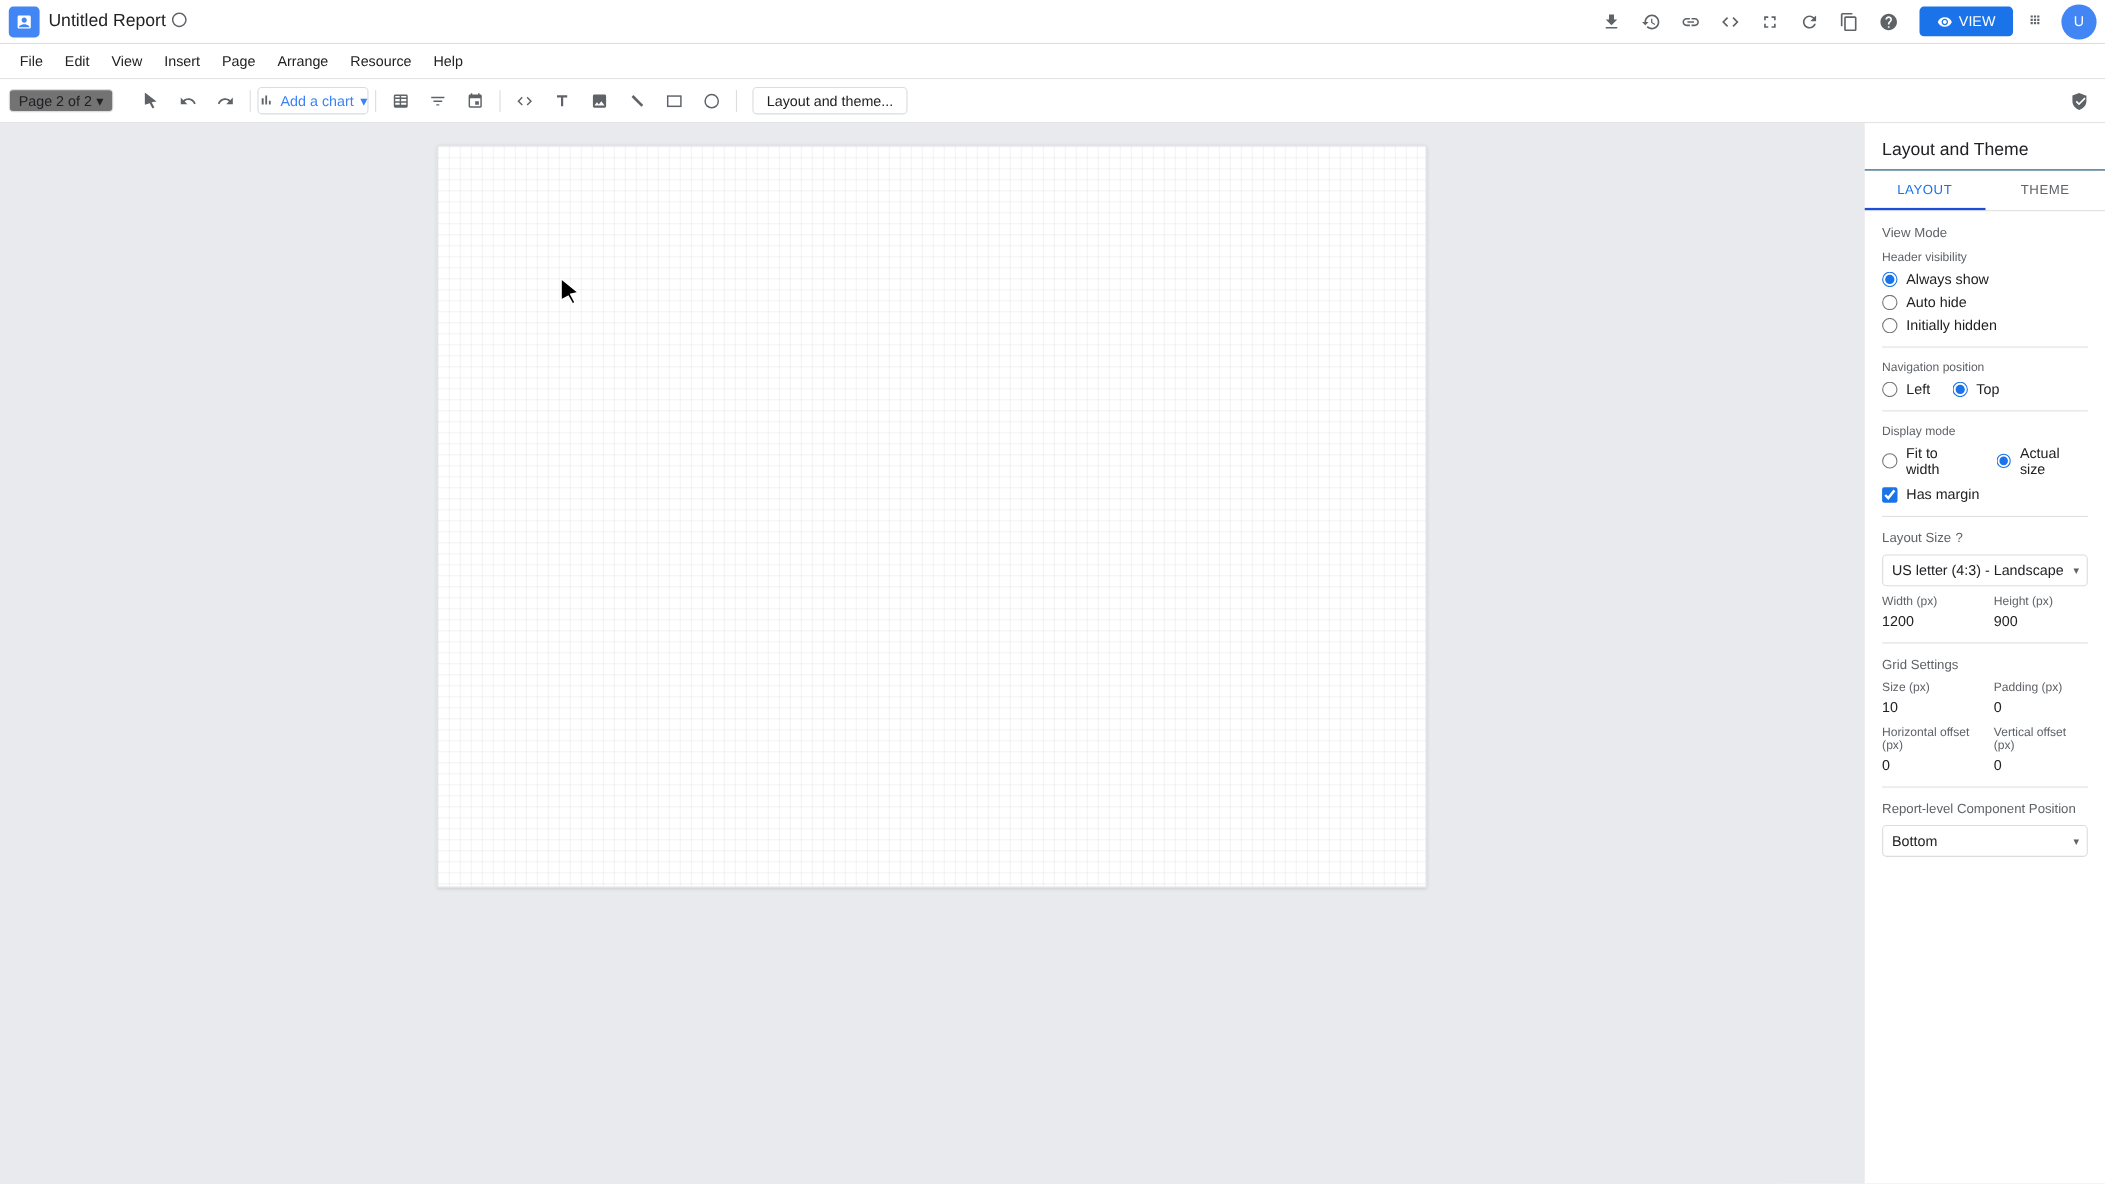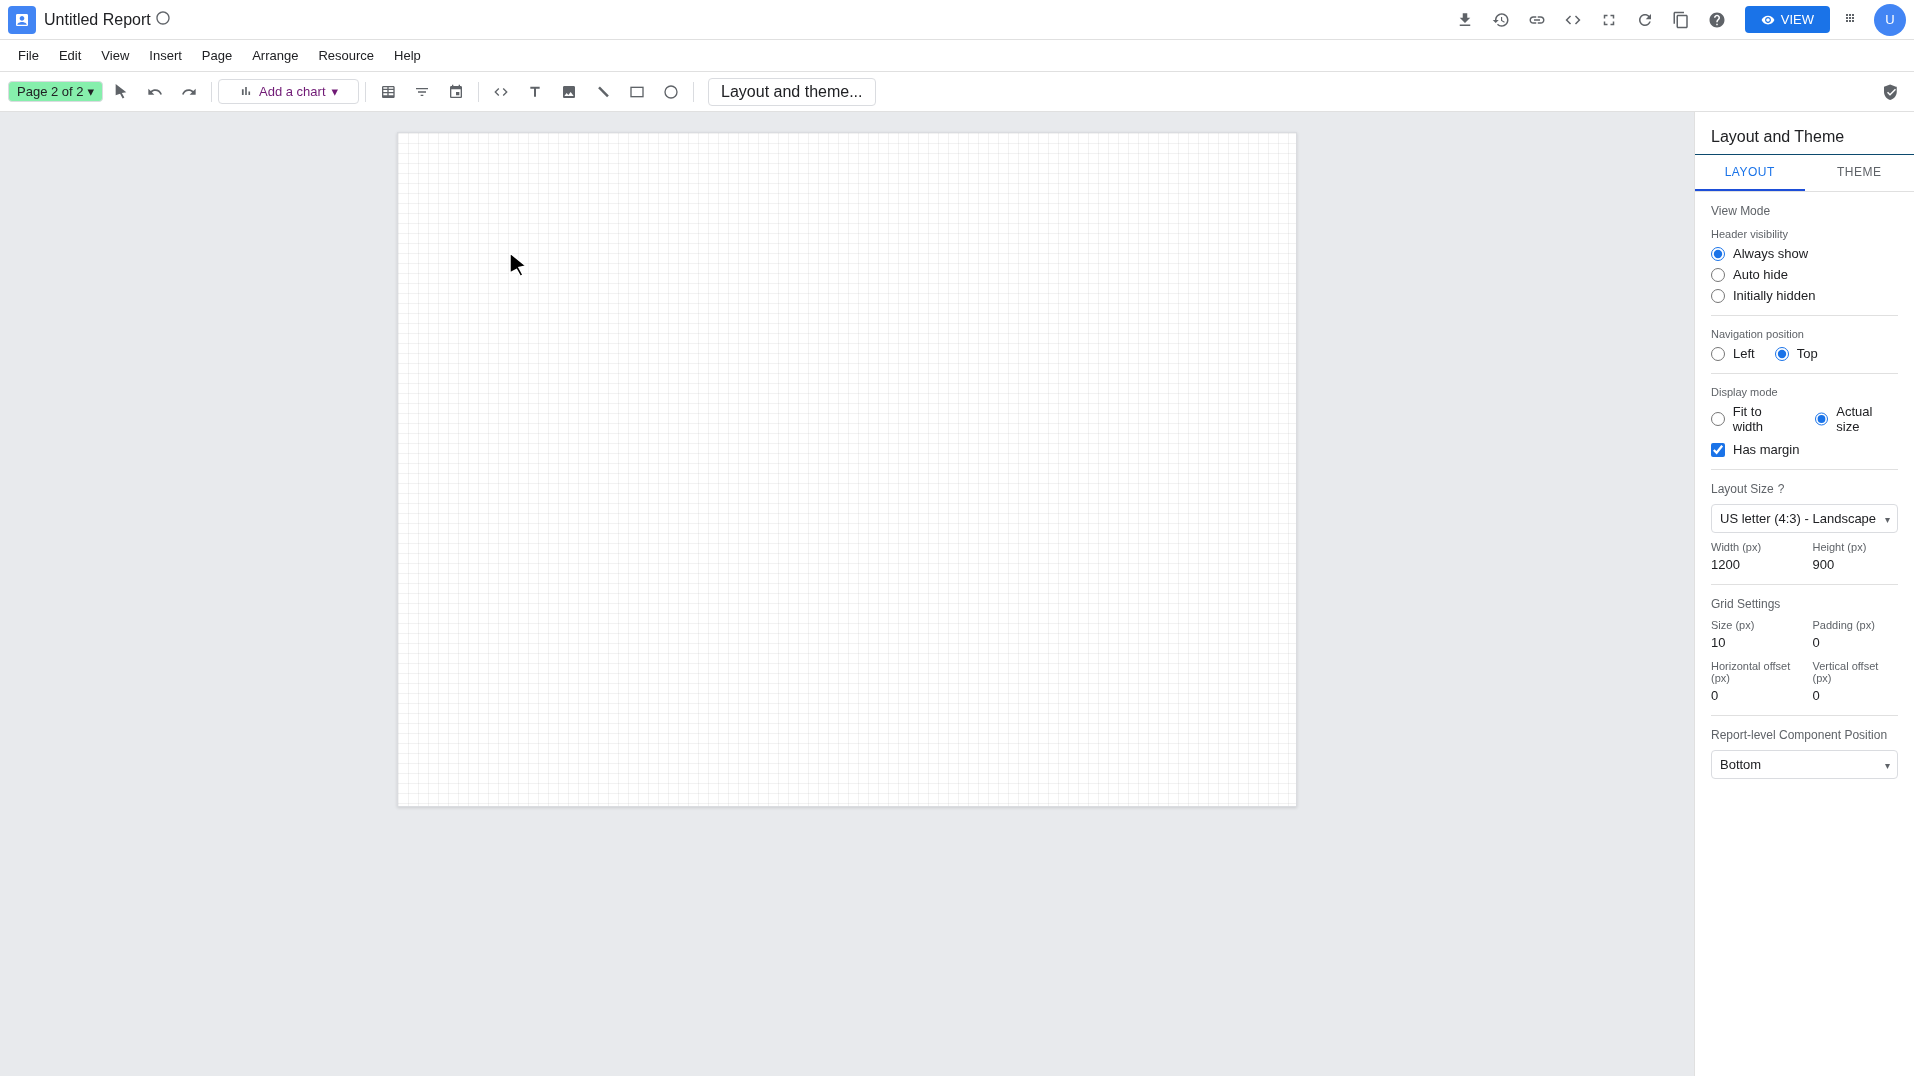--- a/index.html
+++ b/index.html
@@ -111,22 +111,22 @@
     }
     #page-selector {
       display: flex;
       align-items: center;
       border: 1px solid #dadce0;
       border-radius: 4px;
       padding: 2px 8px;
       cursor: pointer;
       font-size: 13px;
       color: #202124;
-      margin-right: 0;
-      background: #86efac;
+      margin-right: 16px;
+      background: #737373;
       gap: 4px;
     }
     .toolbar-btn {
       width: 32px; height: 32px;
       border: none; background: transparent;
       border-radius: 4px;
       cursor: pointer;
       display: flex; align-items: center; justify-content: center;
       color: #5f6368;
       font-size: 15px;
@@ -135,34 +135,34 @@
       width: 1px; height: 20px;
       background: #dadce0;
       margin: 0 4px;
     }
     #add-chart-btn {
       display: flex;
       align-items: flex-start;
       gap: 6px;
       border: 1px solid #dadce0;
       border-radius: 4px;
-      padding: 4px 20px;
-      cursor: pointer;
-      background: #fff;
-      font-size: 13px;
-      color: #701a75;
+      padding: 4px 0;
+      cursor: pointer;
+      background: #fff;
+      font-size: 13px;
+      color: #3b82f6;
     }
     #layout-theme-btn {
       margin-left: 8px;
       padding: 4px 12px;
       border: 1px solid #dadce0;
       border-radius: 4px;
       cursor: pointer;
       background: #fff;
-      font-size: 16px;
+      font-size: 13px;
       color: #202124;
     }
     #toolbar-spacer { flex: 1; }
     #share-icon-btn {
       width: 32px; height: 32px;
       border: none; background: transparent;
       border-radius: 50%;
       cursor: pointer;
       display: flex; align-items: center; justify-content: center;
       color: #5f6368;

